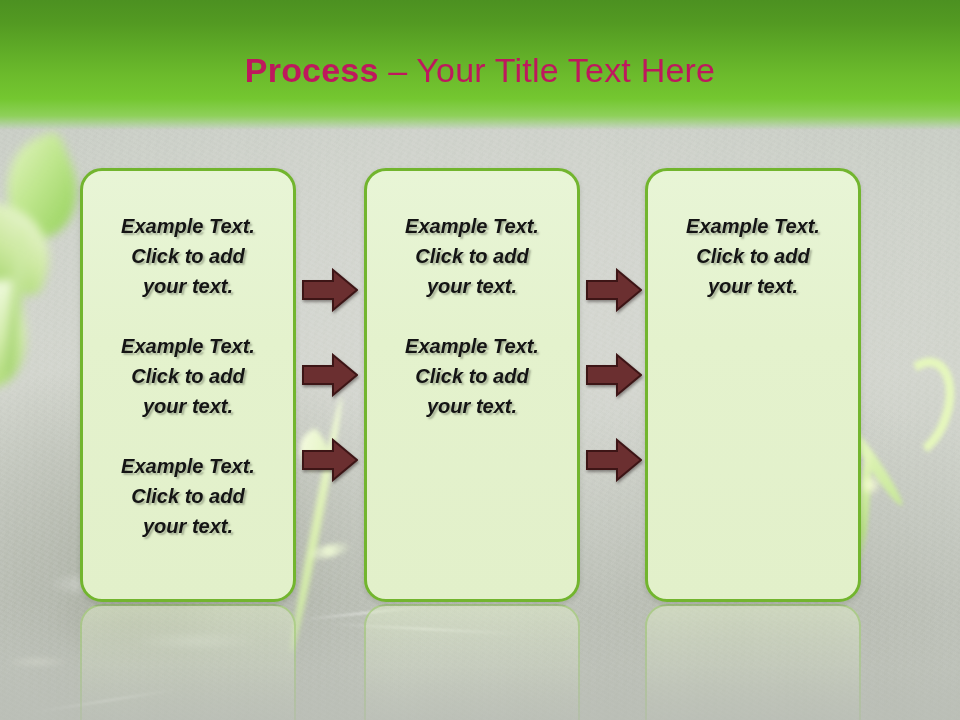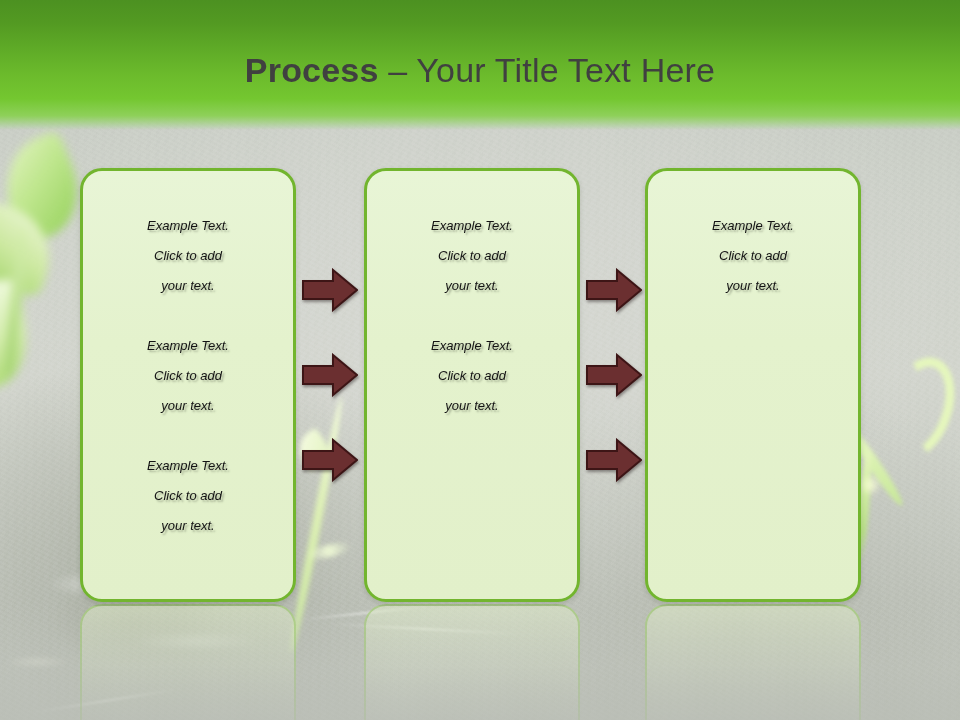--- a/index.html
+++ b/index.html
@@ -178,21 +178,21 @@
       #74c730 76%,
       #8ed05a 89%,
       rgba(170,210,150,0.55) 97%,
       rgba(190,205,185,0.0) 100%);
   }
   .header-title {
     position: absolute;
     left: 0; top: 50px;
     width: 960px;
     text-align: center;
-    color: #404040;
+    color: #be185d;
     font-size: 34px;
     line-height: 40px;
     letter-spacing: .2px;
     white-space: nowrap;
   }
   .header-title .strong { font-weight: bold; }
   .header-title .light  { font-weight: normal; }
 
   
   .boxes-layer { position: absolute; inset: 0; }
@@ -211,22 +211,22 @@
   .pbox.b1 { left: 80px; }
   .pbox.b2 { left: 364px; }
   .pbox.b3 { left: 645px; }
 
   .pbox-inner {
     padding: 40px 16px 0 16px;
     text-align: center;
   }
   .para {
     font-style: italic;
-    font-weight: normal;
-    font-size: 13px;
+    font-weight: bold;
+    font-size: 20px;
     line-height: 30px;
     color: #141414;
     text-shadow: 2px 2px 2px rgba(90,100,80,.45);
     margin: 0 0 30px 0;
     white-space: pre-line;
   }
   .para:last-child { margin-bottom: 0; }
 
   
   .arrow {

